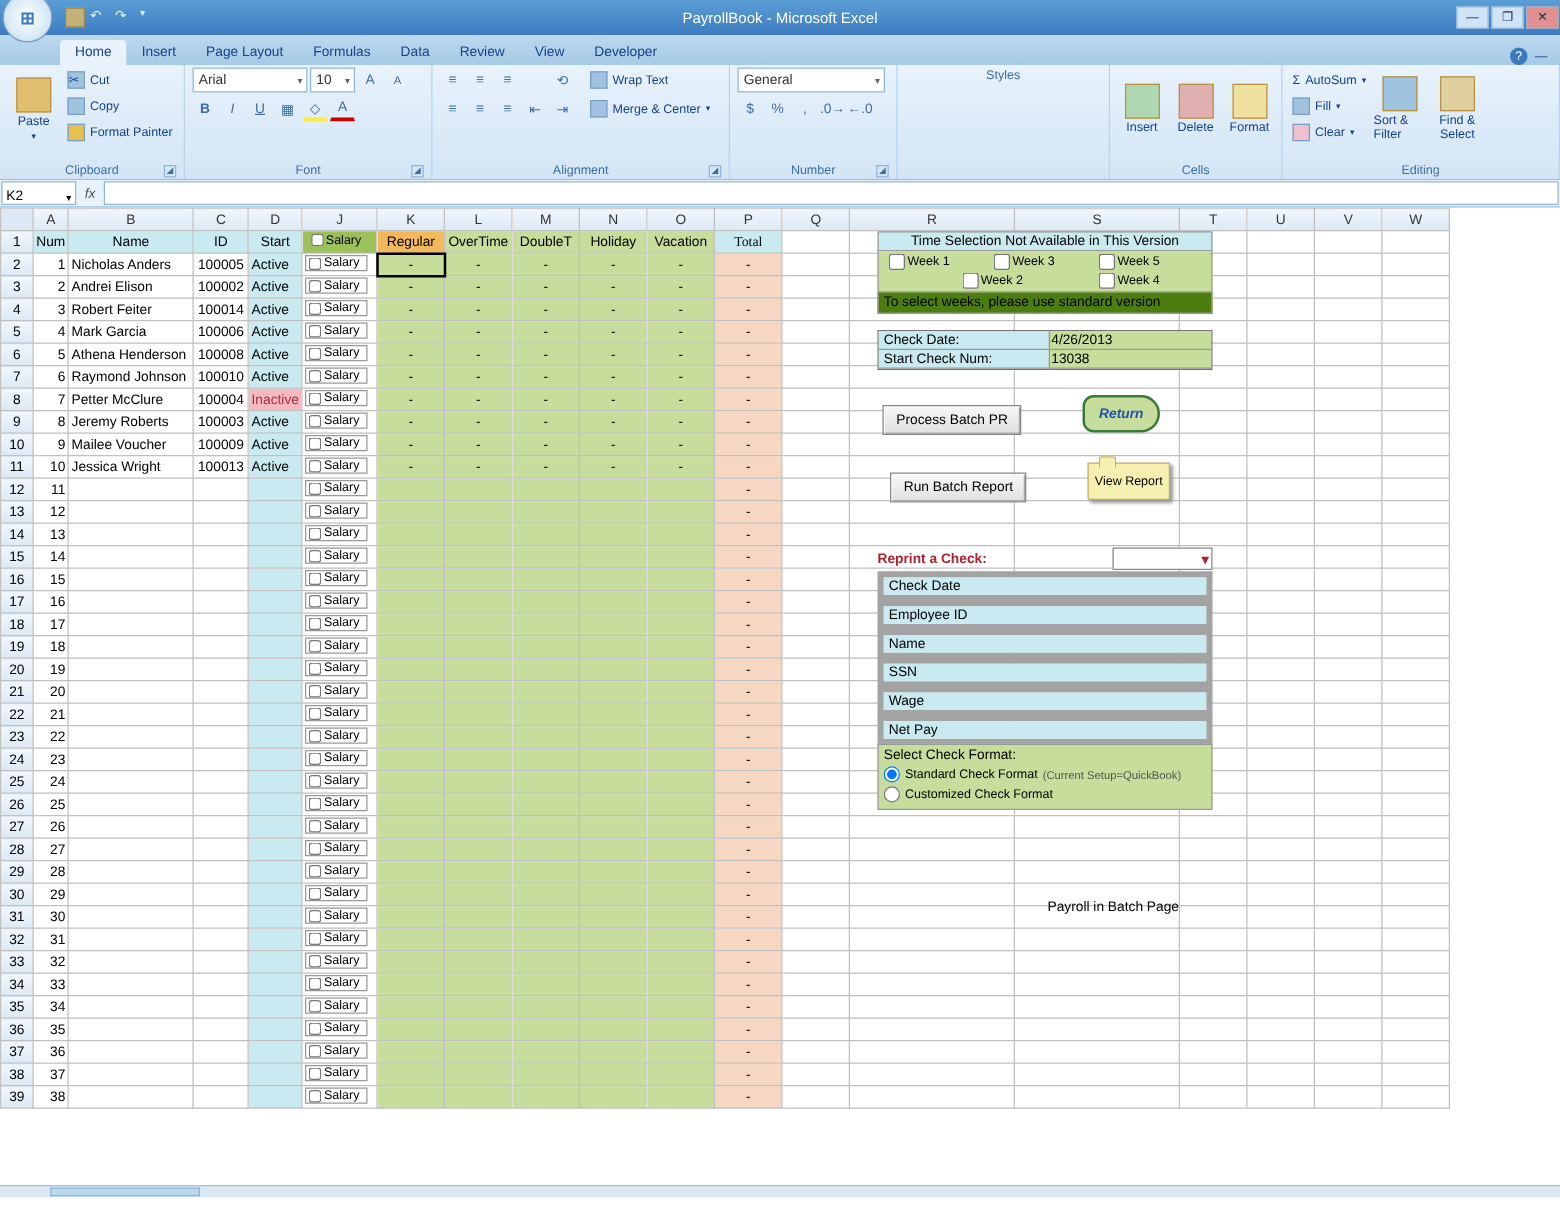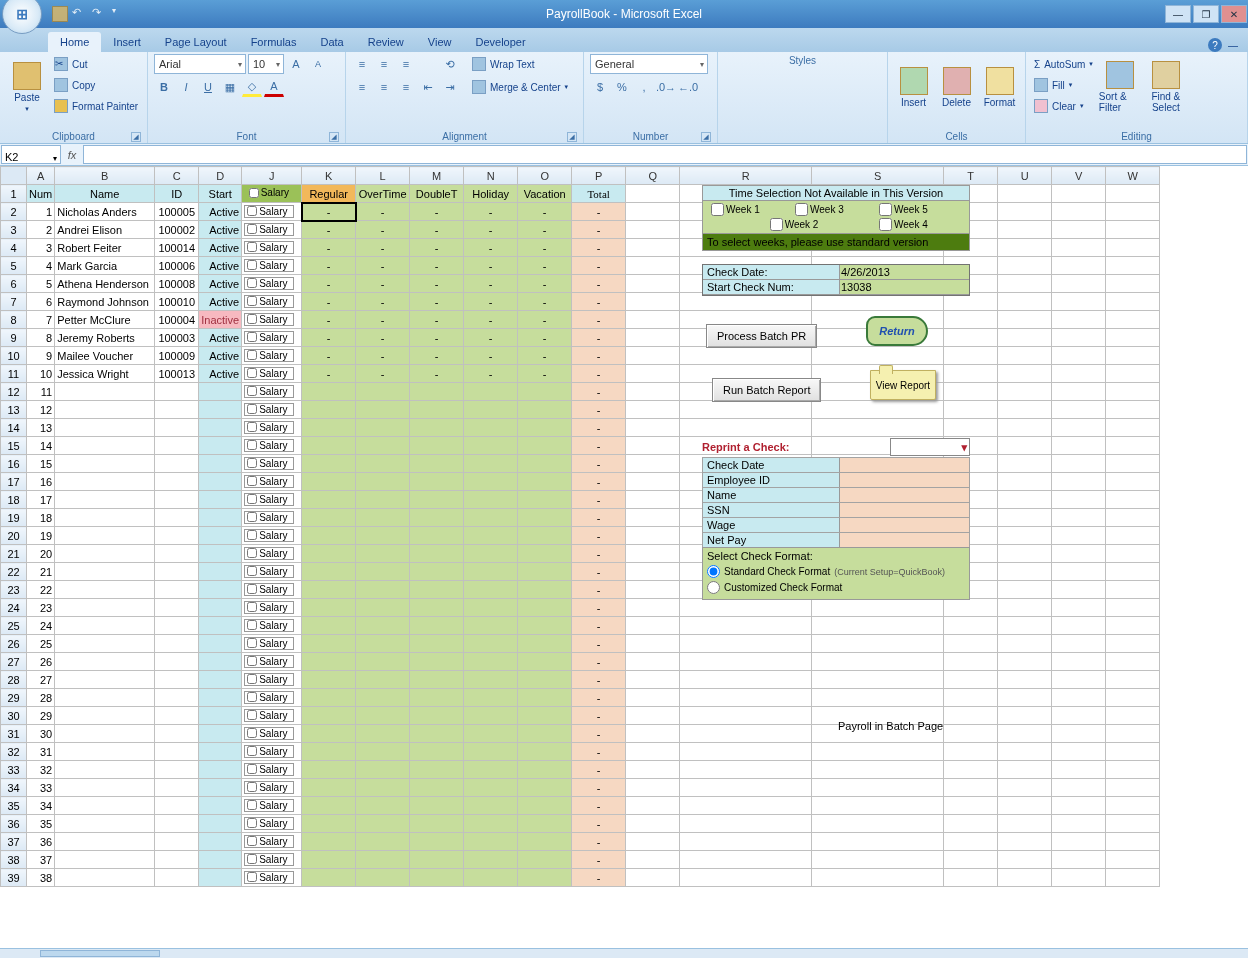--- a/index.html
+++ b/index.html
@@ -44,21 +44,21 @@
 
 
 .grid-wrap { position:relative; height: calc(968px - 28px - 24px - 92px - 22px - 10px); overflow:hidden; }
 table.grid { border-collapse:collapse; table-layout:fixed; }
 .grid th, .grid td { border:1px solid #c0c0c0; height:18px; font-size:11px; padding:0 2px; overflow:hidden; white-space:nowrap; }
 .grid thead th { background:linear-gradient(#f0f6fc,#dce9f5); color:#333; font-weight:normal; text-align:center; }
 .grid .rowhdr { background:linear-gradient(#f0f6fc,#dce9f5); text-align:center; width:26px; }
 .grid .corner { background:#dce9f5; width:26px; }
 
 .c-A{width:26px;text-align:right;} .c-B{width:100px;} .c-C{width:44px;text-align:center;font-size:10px;}
-.c-D{width:42px;text-align:right;background:#c8eaf0;} .c-J{width:60px;background:#fff;}
+.c-D{width:42px;text-align:left;background:#c8eaf0;} .c-J{width:60px;background:#fff;}
 .c-K,.c-L,.c-M,.c-N,.c-O{width:54px;text-align:center;background:#c6dd9c;}
 .c-P{width:54px;text-align:center;background:#f6d8c2;}
 .c-Q{width:54px;} .c-R,.c-S{width:132px;} .c-T,.c-U,.c-V,.c-W{width:54px;}
 
 .hdr-row td { text-align:center; font-weight:normal; }
 .hdr-row .c-A,.hdr-row .c-B,.hdr-row .c-C,.hdr-row .c-D{ background:#c8eaf0; }
 .hdr-row .c-J { background:#9bc158; }
 .hdr-row .c-K{ background:#f2b85a !important; }
 .hdr-row .c-P{ background:#c8eaf0;font-family:Liberation Serif, serif; }
 
@@ -82,21 +82,21 @@
 .date-box .val{width:130px;background:#c6dd9c;text-align:center;padding:1px;border-left:1px solid #999;border-bottom:1px solid #999;}
 
 .btn3d { background:linear-gradient(#f8f8f8,#e0e0e0); border:1px solid #888; box-shadow:1px 1px 0 #fff inset,-1px -1px 0 #aaa inset; padding:5px 10px; font-size:11px; cursor:default; }
 .ret-btn { left:866px; top:150px; width:62px; height:30px; background:#c6dd9c; border:2px solid #3a7a3a; border-radius:12px 20px 20px 12px; color:#2050b0; font-weight:bold; font-style:italic; display:flex;align-items:center;justify-content:center; }
 .vr-btn { left:870px; top:204px; width:66px;height:30px; background:#f5f0b0; border:1px solid #c0b060; box-shadow:2px 2px 3px #999; border-radius:0 0 2px 2px; display:flex;align-items:center;justify-content:center;font-size:10px; }
 .vr-btn::before{content:'';position:absolute;top:-6px;left:8px;width:12px;height:8px;background:#f5f0b0;border:1px solid #c0b060;border-bottom:none;border-radius:2px 2px 0 0;}
 
 .reprint { left:702px; top:270px; width:268px; }
 .reprint .title{ color:#b02030; font-weight:bold; padding:2px 0; display:flex;align-items:center;justify-content:space-between;}
 .reprint .title .dd{width:80px;height:18px;border:1px solid #888;background:#fff;display:flex;justify-content:flex-end;align-items:center;padding-right:2px;}
-.reprint .row{display:flex;border:1px solid #a3a3a3;margin-top:-1px;}
+.reprint .row{display:flex;border:5px solid #a3a3a3;margin-top:-1px;flex-direction:column;}
 .reprint .row .lbl{flex:1;background:#c8eaf0;padding:1px 4px;}
 .reprint .row .val{width:130px;background:#f6d8c2;border-left:1px solid #999;}
 .reprint .fmt{background:#c6dd9c;border:1px solid #999;margin-top:-1px;padding:2px 4px;}
 .reprint .fmt .h{font-size:11px;}
 .reprint .fmt label{display:flex;align-items:center;gap:4px;margin:3px 0;font-size:10px;}
 .reprint .fmt .sub{font-size:9px;color:#555;}
 
 .pgname { left:838px; top:554px; }
 
 .hscroll { position:absolute; left:0; right:0; bottom:0; height:10px; background:#dce9f5; border-top:1px solid #9ac1e0; }

